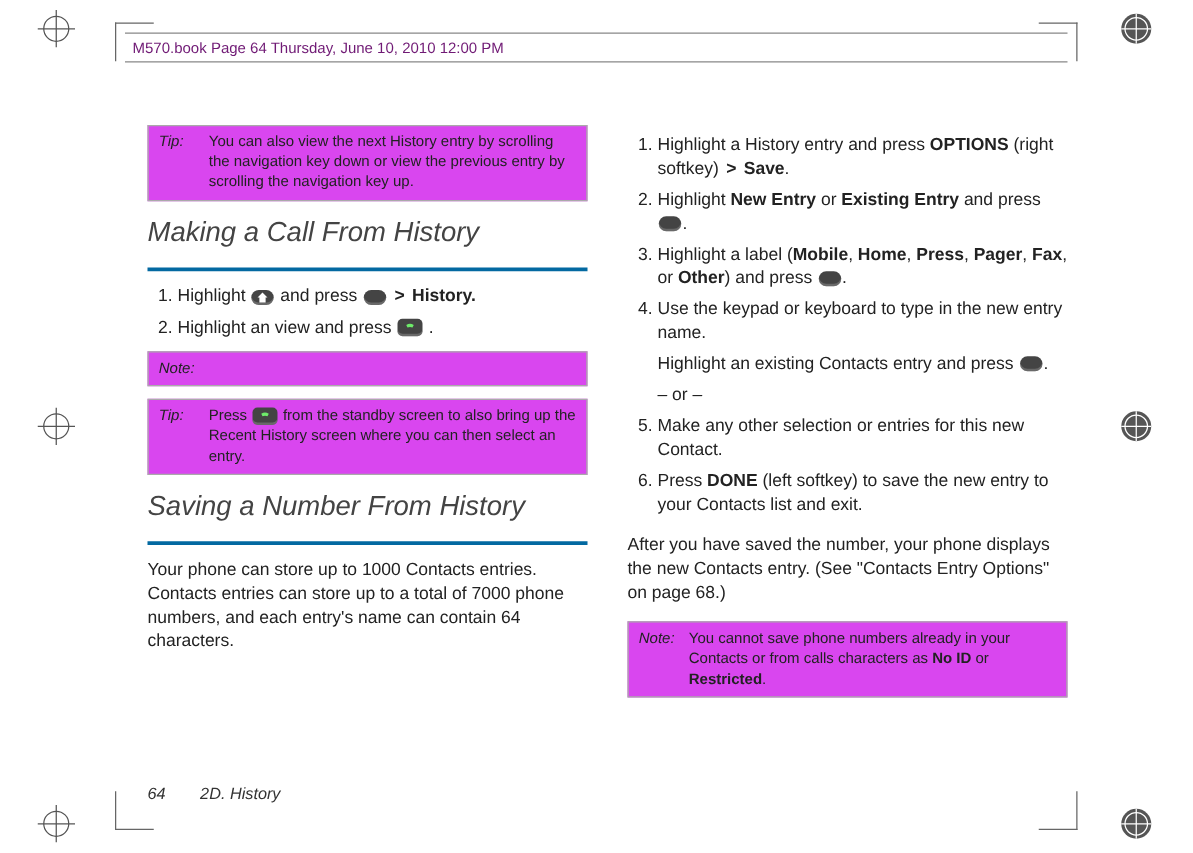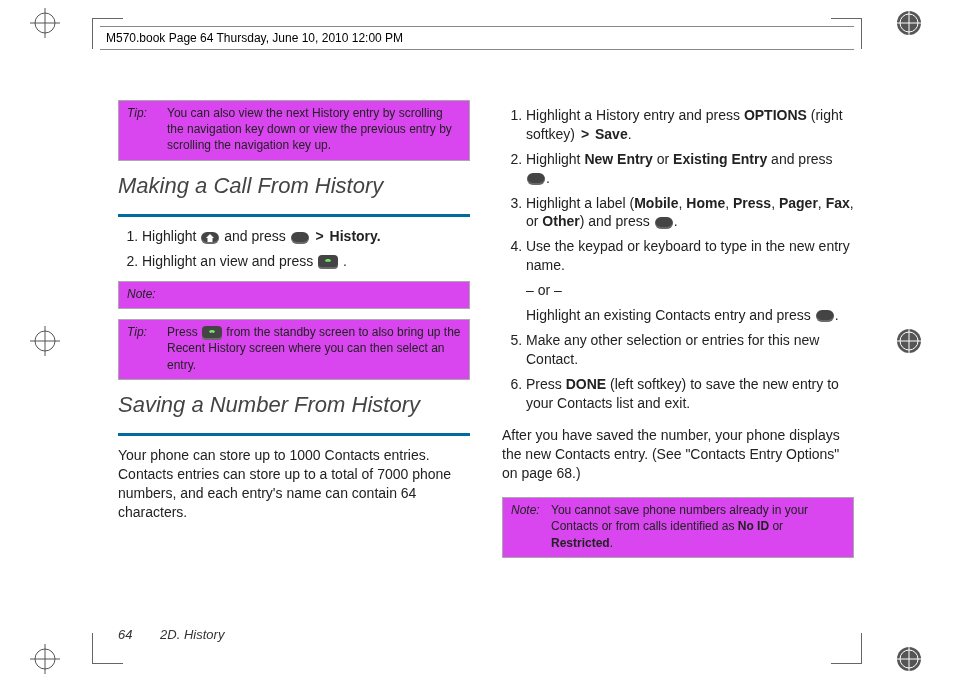--- a/index.html
+++ b/index.html
@@ -41,21 +41,21 @@
 
   .hdr-band {
     position: absolute;
     top: 26px;
     left: 100px;
     right: 100px;
     border-top: 1px solid #888;
     border-bottom: 1px solid #888;
     padding: 4px 6px;
     font-size: 12px;
-    color:#000000;
+    color:#701a75;
   }
 
   .cols {
     position: absolute;
     top: 100px;
     left: 118px;
     right: 100px;
     bottom: 70px;
     display: flex;
     gap: 32px;
@@ -248,41 +248,41 @@
           <span class="b">Existing Entry</span>
           <span> and press </span>
           <span class="btn-icon round"></span><span>.</span>
         </li>
         <li>
           <span>Highlight a label (</span><span class="b">Mobile</span><span>, </span><span class="b">Home</span><span>, </span><span class="b">Press</span><span>, </span><span class="b">Pager</span><span>, </span><span class="b">Fax</span><span>, or </span><span class="b">Other</span><span>) and press </span>
           <span class="btn-icon round"></span><span>.</span>
         </li>
         <li>
           <span>Use the keypad or keyboard to type in the new entry name.</span>
-          <div class="sub">– or –</div>
           <div class="sub">
             <span>Highlight an existing Contacts entry and press </span>
             <span class="btn-icon round"></span><span>.</span>
           </div>
+          <div class="sub">– or –</div>
         </li>
         <li>Make any other selection or entries for this new Contact.</li>
         <li>
           <span>Press </span>
           <span class="b">DONE</span>
           <span> (left softkey) to save the new entry to your Contacts list and exit.</span>
         </li>
       </ol>
 
       <p>After you have saved the number, your phone displays the new Contacts entry. (See "Contacts Entry Options" on page 68.)</p>
 
       <div class="note-box">
         <div class="box-line">
           <div class="box-label">Note:</div>
           <div class="box-body">
-            <span>You cannot save phone numbers already in your Contacts or from calls identified as </span>
+            <span>You cannot save phone numbers already in your Contacts or from calls characters as </span>
             <span class="b">No ID</span>
             <span> or </span>
             <span class="b">Restricted</span><span>.</span>
           </div>
         </div>
       </div>
 
     </div>
   </div>
 

